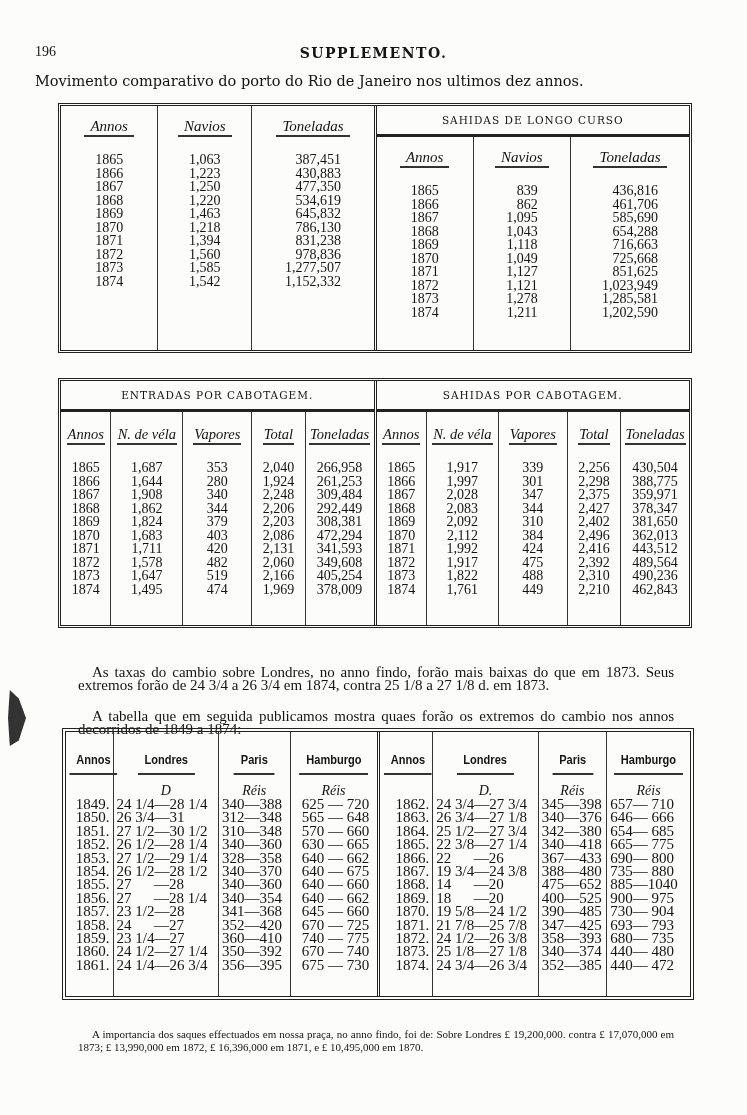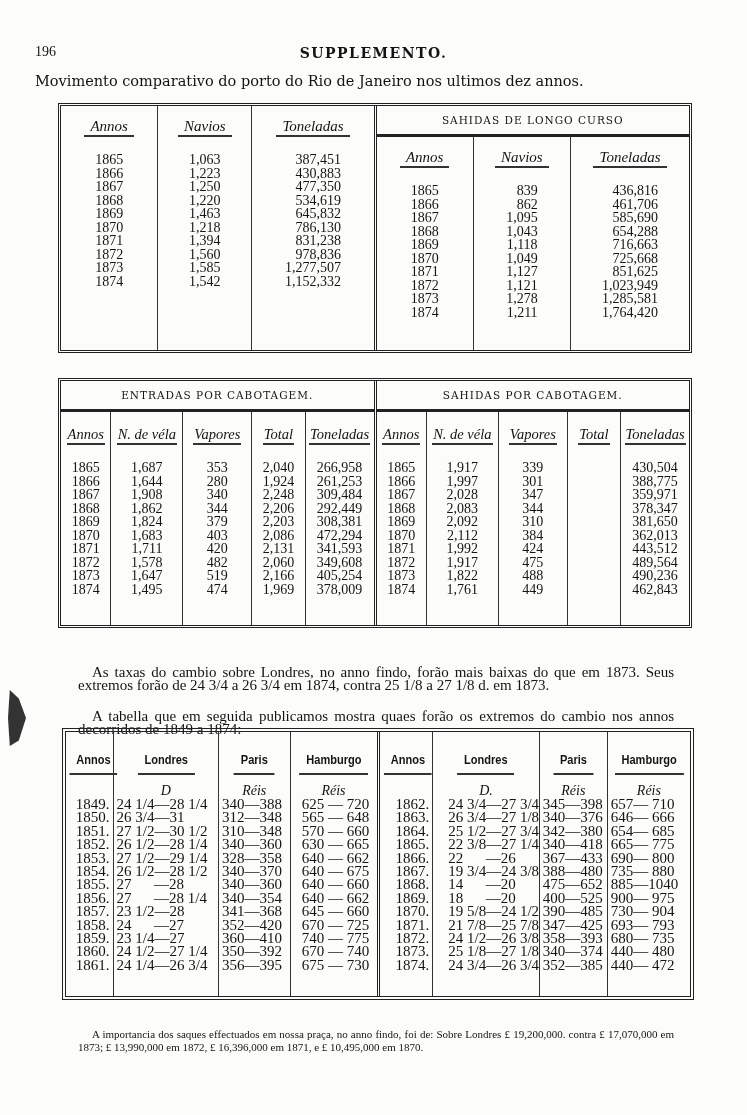--- a/index.html
+++ b/index.html
@@ -151,21 +151,21 @@
             <div class="vals">
               <div>436,816</div>
               <div>461,706</div>
               <div>585,690</div>
               <div>654,288</div>
               <div>716,663</div>
               <div>725,668</div>
               <div>851,625</div>
               <div>1,023,949</div>
               <div>1,285,581</div>
-              <div>1,764,420</div>
+              <div>1,202,590</div>
             </div>
           </div>
         </div>
     </div>
   </div>
 </div>
 
 <div class="frame" id="t2">
   <div class="pair">
     <div class="half">
@@ -291,20 +291,32 @@
               <div>310</div>
               <div>384</div>
               <div>424</div>
               <div>475</div>
               <div>488</div>
               <div>449</div>
             </div>
           </div>
           <div class="col" style="width: 17%;">
             <div class="col-head"><span>Total</span></div>
+            <div class="vals">
+              <div>2,256</div>
+              <div>2,298</div>
+              <div>2,375</div>
+              <div>2,427</div>
+              <div>2,402</div>
+              <div>2,496</div>
+              <div>2,416</div>
+              <div>2,392</div>
+              <div>2,310</div>
+              <div>2,210</div>
+            </div>
           </div>
           <div class="col" style="width: 22%;">
             <div class="col-head"><span>Toneladas</span></div>
             <div class="vals">
               <div>430,504</div>
               <div>388,775</div>
               <div>359,971</div>
               <div>378,347</div>
               <div>381,650</div>
               <div>362,013</div>
@@ -425,21 +437,21 @@
               <div>1870.</div>
               <div>1871.</div>
               <div>1872.</div>
               <div>1873.</div>
               <div>1874.</div>
             </div>
           </div>
           <div class="col" style="width: 34%; align-items: stretch;">
             <div class="xh"><span>Londres</span></div>
             <div class="xsub">D.</div>
-            <div class="xrows" style="text-align: left; padding-left: 3px; padding-right: 0px; margin-left: 12px;">
+            <div class="xrows" style="text-align: left; padding-left: 3px; padding-right: 0px;">
               <div>24 3/4—27 3/4</div>
               <div>26 3/4—27 1/8</div>
               <div>25 1/2—27 3/4</div>
               <div>22 3/8—27 1/4</div>
               <div>22      —26</div>
               <div>19 3/4—24 3/8</div>
               <div>14      —20</div>
               <div>18      —20</div>
               <div>19 5/8—24 1/2</div>
               <div>21 7/8—25 7/8</div>

